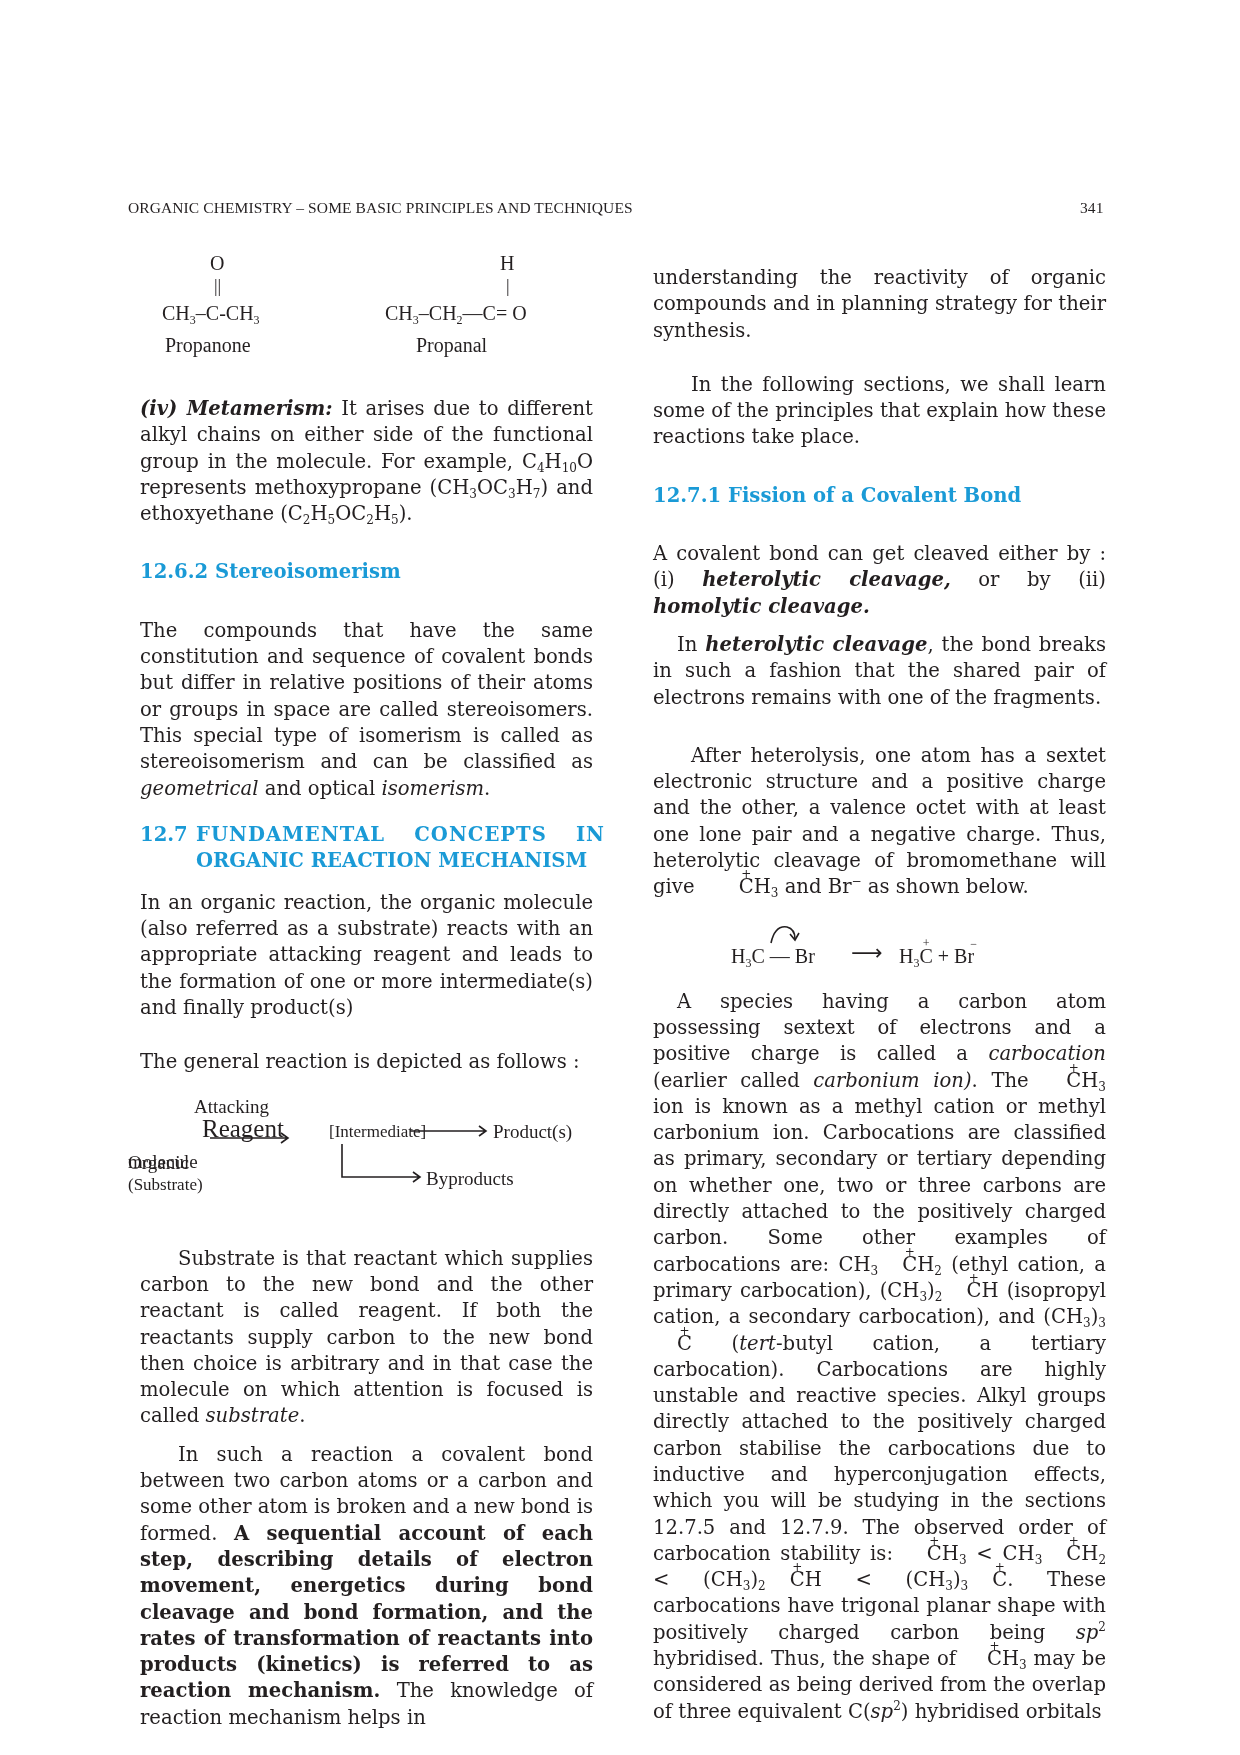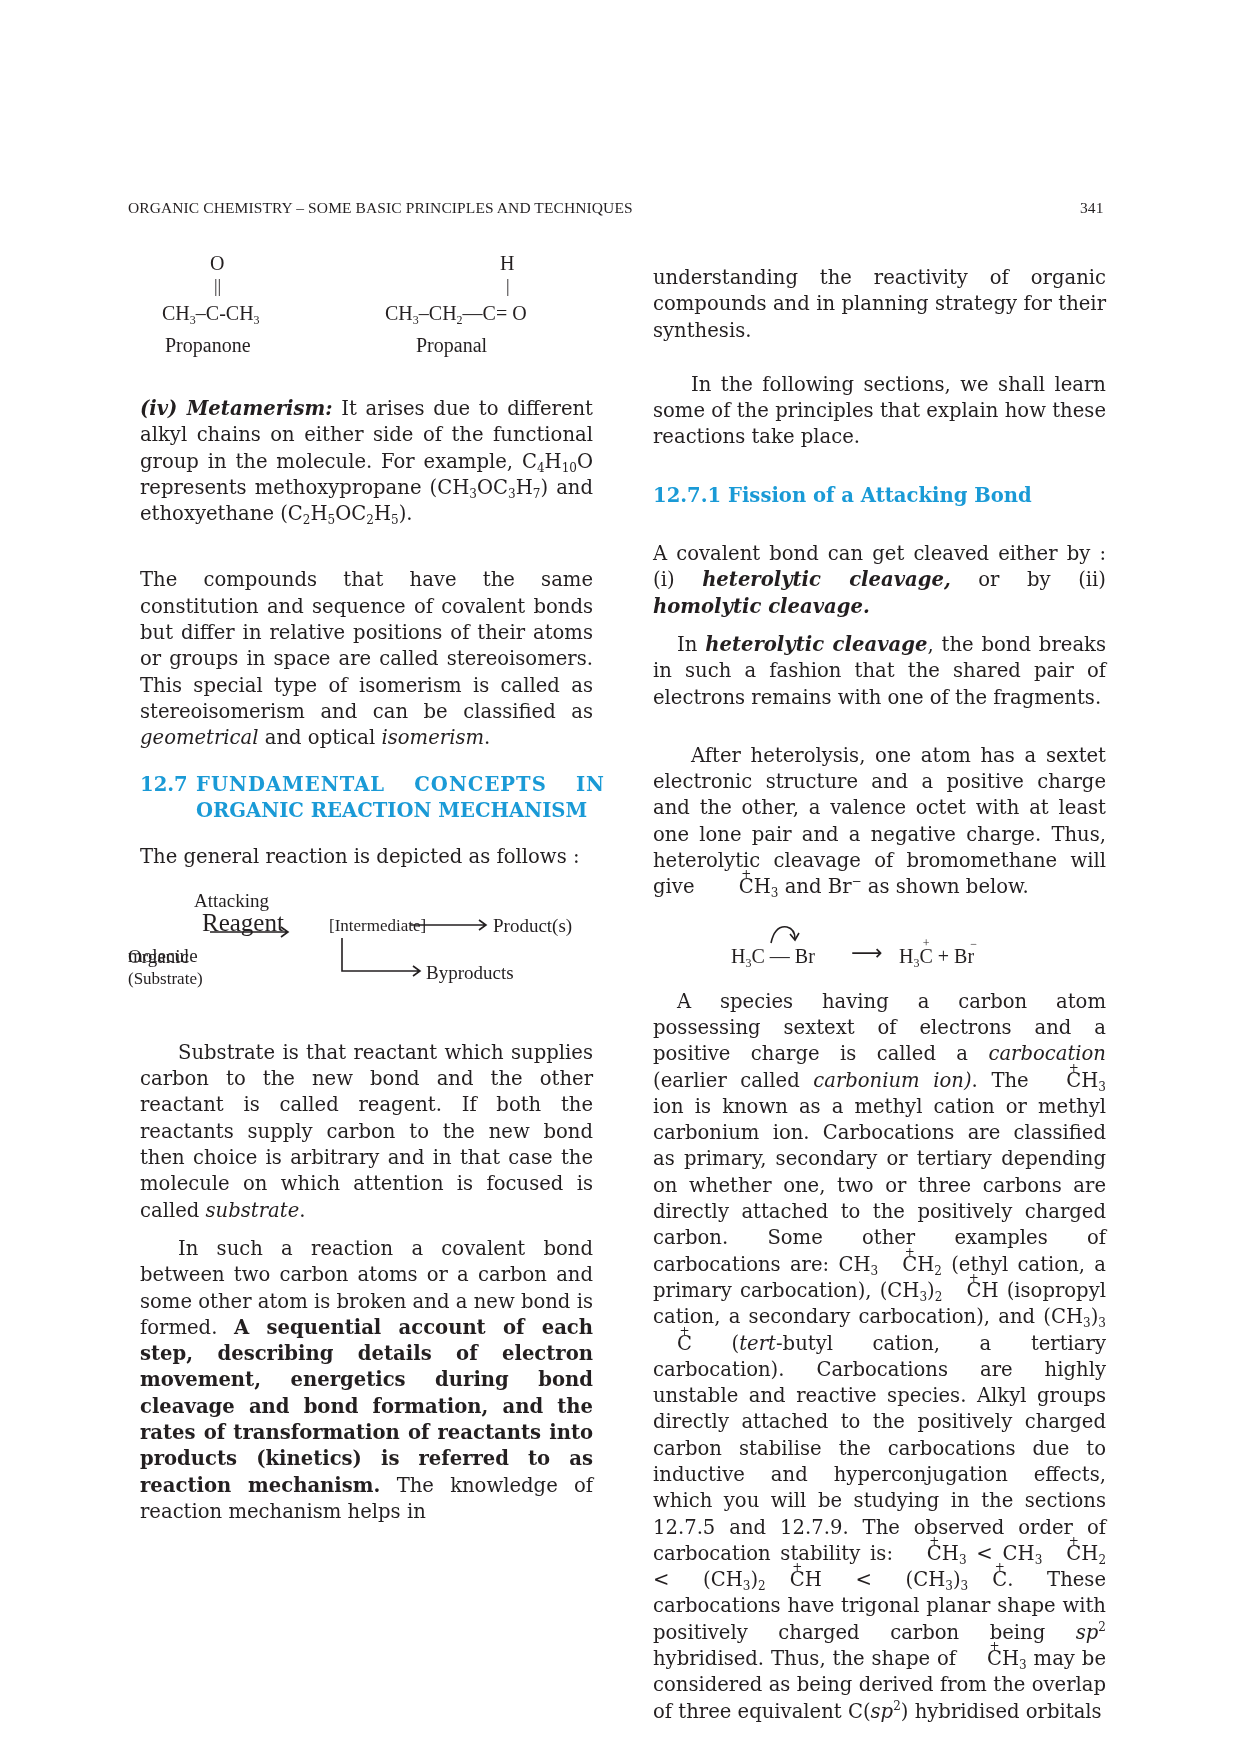--- a/index.html
+++ b/index.html
@@ -39,29 +39,31 @@
 <div class="abs chem" style="left:506px; top:276px; font-size:18px;">|</div>
 <div class="abs chem" style="left:385px; top:302px;">CH<sub>3</sub>–CH<sub>2</sub>—C= O</div>
 <div class="abs chem" style="left:416px; top:334px;">Propanal</div>
 
 <div class="col" style="left:128px; top:384px;">
   <p>
     <span class="bi">(iv) Metamerism:</span>
     It arises due to different alkyl chains on either side of the functional group in the molecule. For example, C<sub>4</sub>H<sub>10</sub>O represents methoxypropane (CH<sub>3</sub>OC<sub>3</sub>H<sub>7</sub>) and ethoxyethane (C<sub>2</sub>H<sub>5</sub>OC<sub>2</sub>H<sub>5</sub>).
   </p>
   <div class="spacer"></div>
+  <p class="h">12.6.2 Stereoisomerism</p>
   <div class="spacer"></div>
   <p>The compounds that have the same constitution and sequence of covalent bonds but differ in relative positions of their atoms or groups in space are called stereoisomers. This special type of isomerism is called as stereoisomerism and can be classified as <span class="it">geometrical</span> and optical <span class="it">isomerism</span>.</p>
   <div class="spacer"></div>
   <div class="h" style="position:relative; height:52px;">
     <span class="abs" style="left:12px; top:0;">12.7</span>
     <span class="abs just" style="left:68px; top:0; width:409px; letter-spacing:1px;">FUNDAMENTAL CONCEPTS IN</span>
     <span class="abs" style="left:68px; top:26px;">ORGANIC REACTION MECHANISM</span>
   </div>
   <div class="spacer" style="height:4px;"></div>
+  <p>In an organic reaction, the organic molecule (also referred as a substrate) reacts with an appropriate attacking reagent and leads to the formation of one or more intermediate(s) and finally product(s)</p>
   <div class="spacer" style="height:4px;"></div>
   <p>The general reaction is depicted as follows :</p>
 
   <div style="position:relative; height:132px; font-family:'Liberation Serif', serif;">
     <span class="abs" style="left:66px; top:6px; font-size:19px;">Attacking</span>
     <span class="abs" style="left:74px; top:28px; font-size:25px;">Reagent</span>
     <span class="abs" style="left:0; top:38px; font-size:19px;margin-top:24px;">Organic</span>
     <span class="abs" style="left:0; top:61px; font-size:19px;">molecule</span>
     <span class="abs" style="left:0; top:84px; font-size:17px;">(Substrate)</span>
     <span class="abs" style="left:168px; top:31px; font-size:17px;margin-left:33px;">[Intermediate]</span>
@@ -83,21 +85,21 @@
     <span class="bold">A sequential account of each step, describing details of electron movement, energetics during bond cleavage and bond formation, and the rates of transformation of reactants into products (kinetics) is referred to as reaction mechanism.</span>
     <span>The knowledge of reaction mechanism helps in</span>
   </p>
 </div>
 
 <div class="col" style="left:641px; top:253px;">
   <p>understanding the reactivity of organic compounds and in planning strategy for their synthesis.</p>
   <div class="spacer" style="height:4px;"></div>
   <p class="ind">In the following sections, we shall learn some of the principles that explain how these reactions take place.</p>
   <div class="spacer"></div>
-  <p class="h">12.7.1 Fission of a Attacking Bond</p>
+  <p class="h">12.7.1 Fission of a Covalent Bond</p>
   <div class="spacer"></div>
   <p>
     <span>A covalent bond can get cleaved either by : (i)</span>
     <span class="bi">heterolytic cleavage,</span>
     <span>or by (ii)</span>
     <span class="bi">homolytic cleavage.</span>
   </p>
   <p class="ind" style="text-indent:24px;">
     <span>In</span>
     <span class="bi">heterolytic cleavage</span><span>, the bond breaks in such a fashion that the shared pair of electrons remains with one of the fragments.</span>

